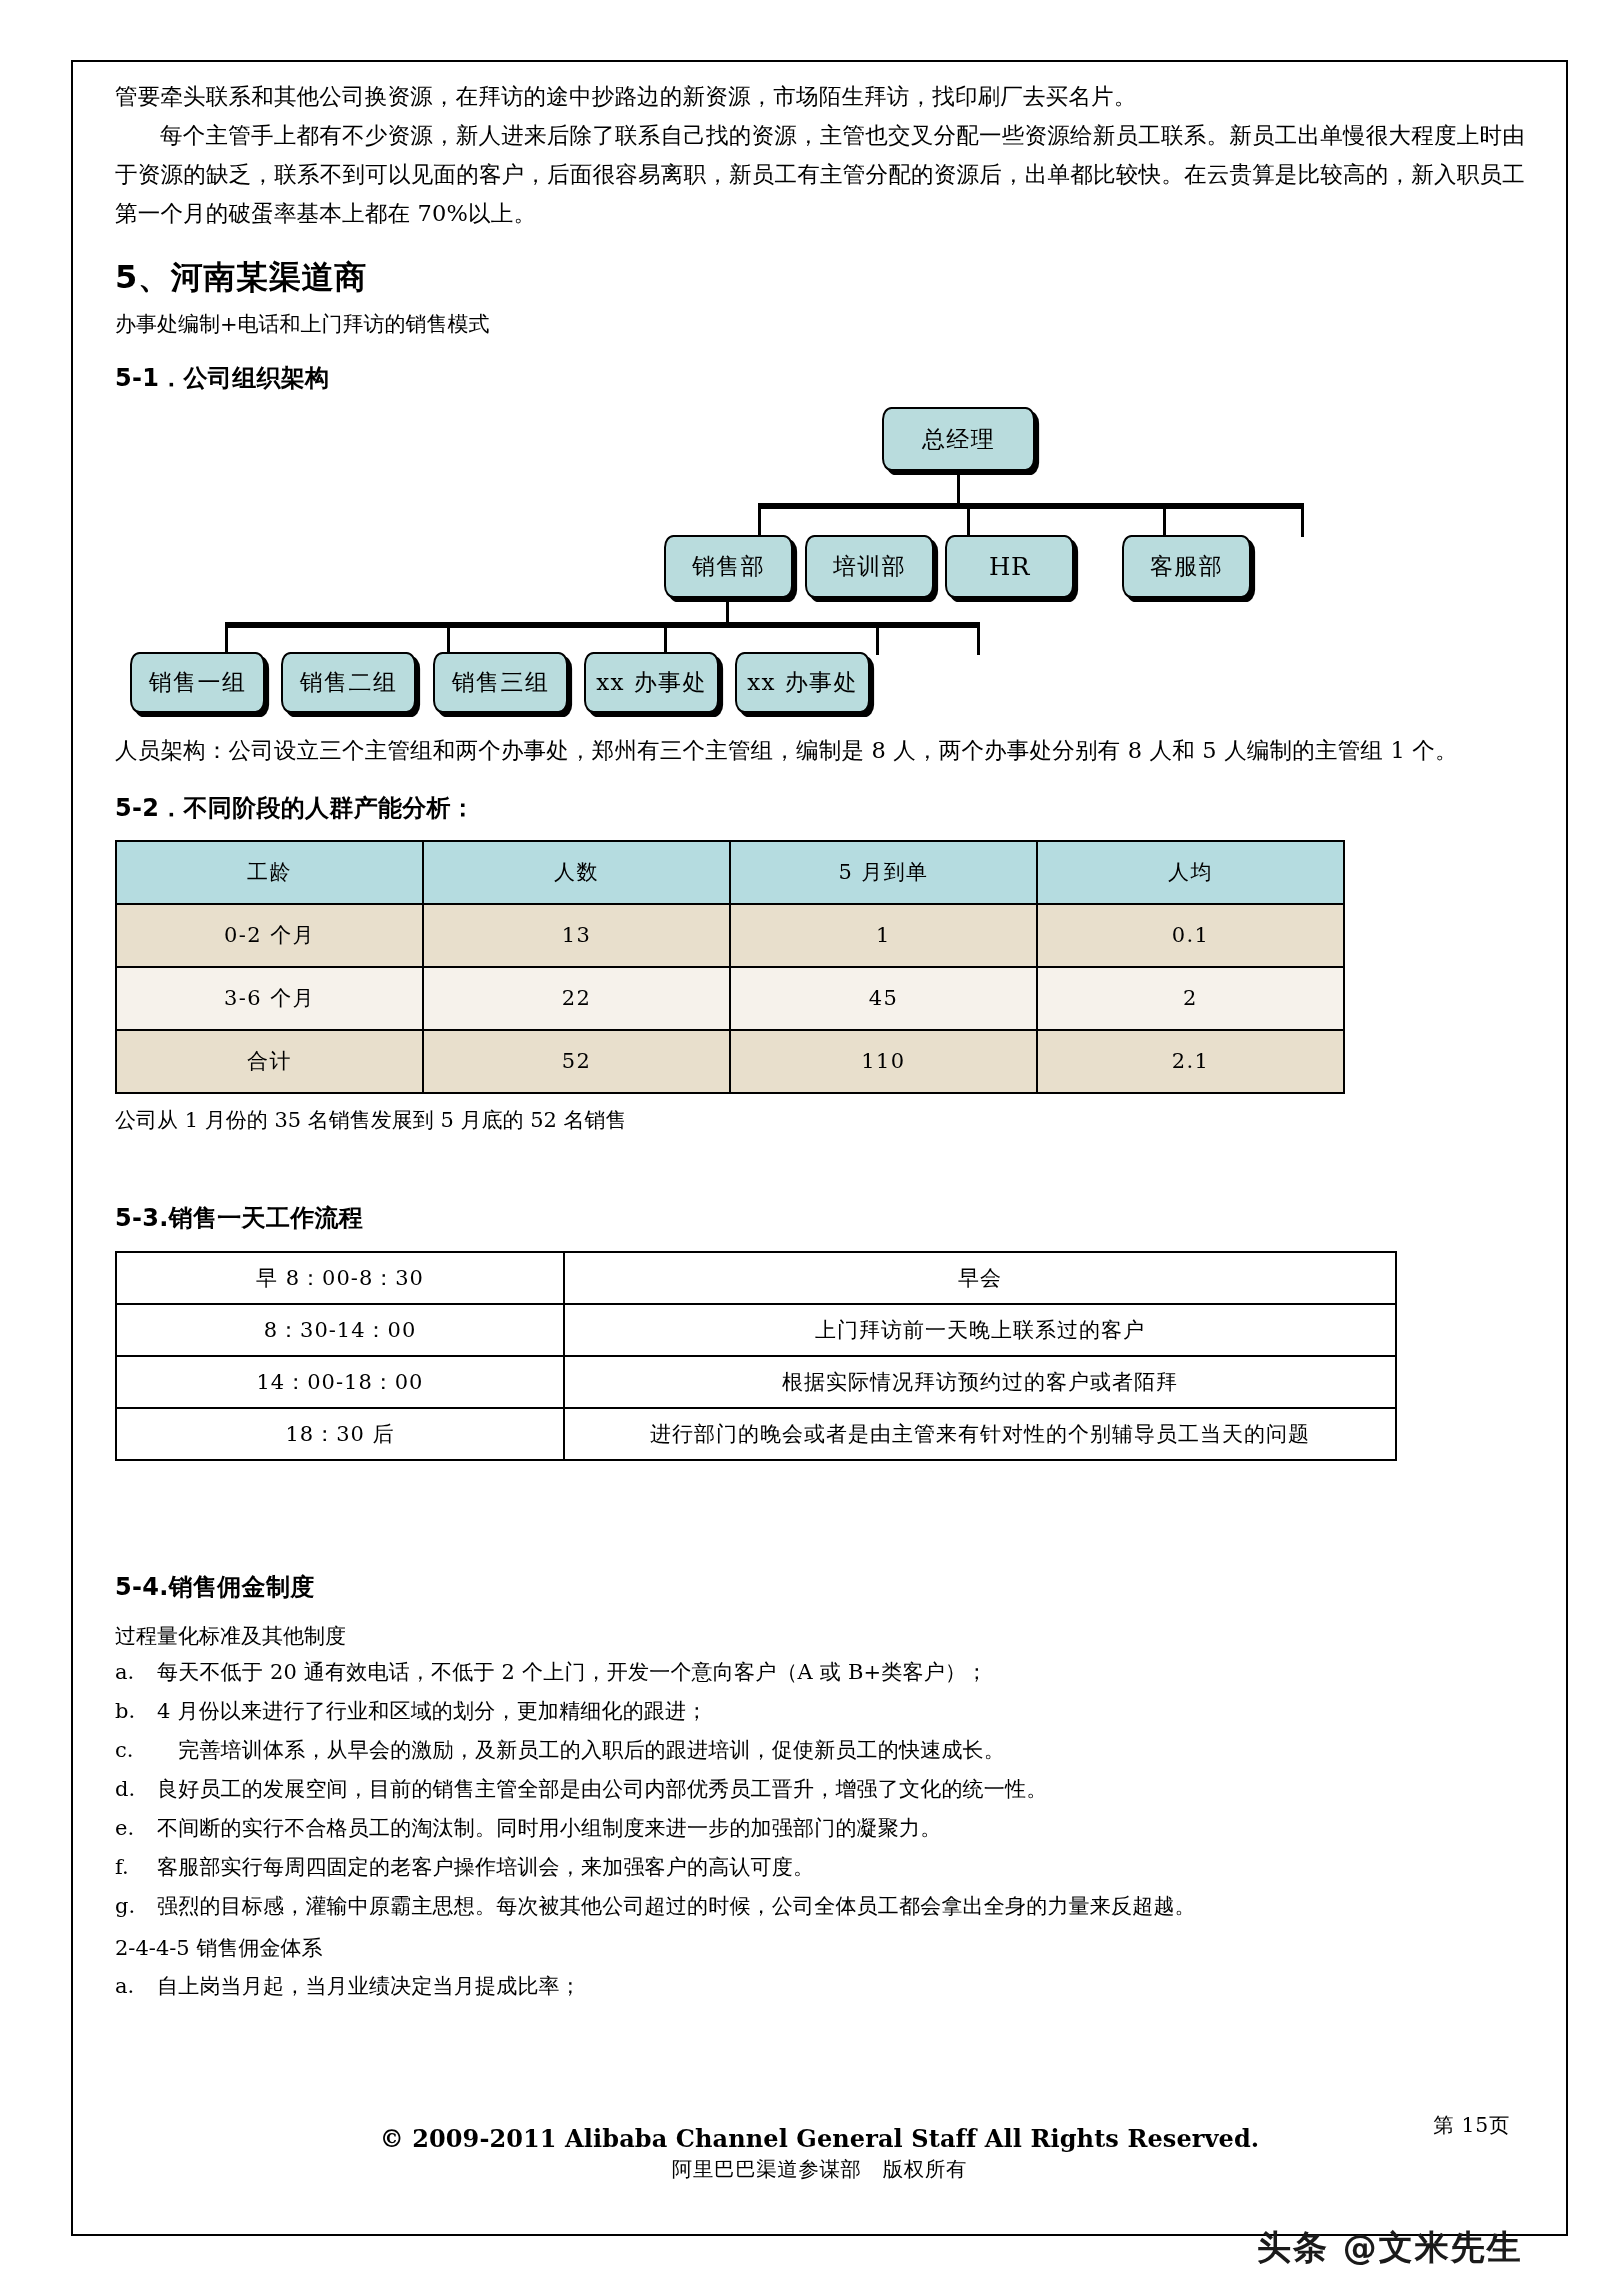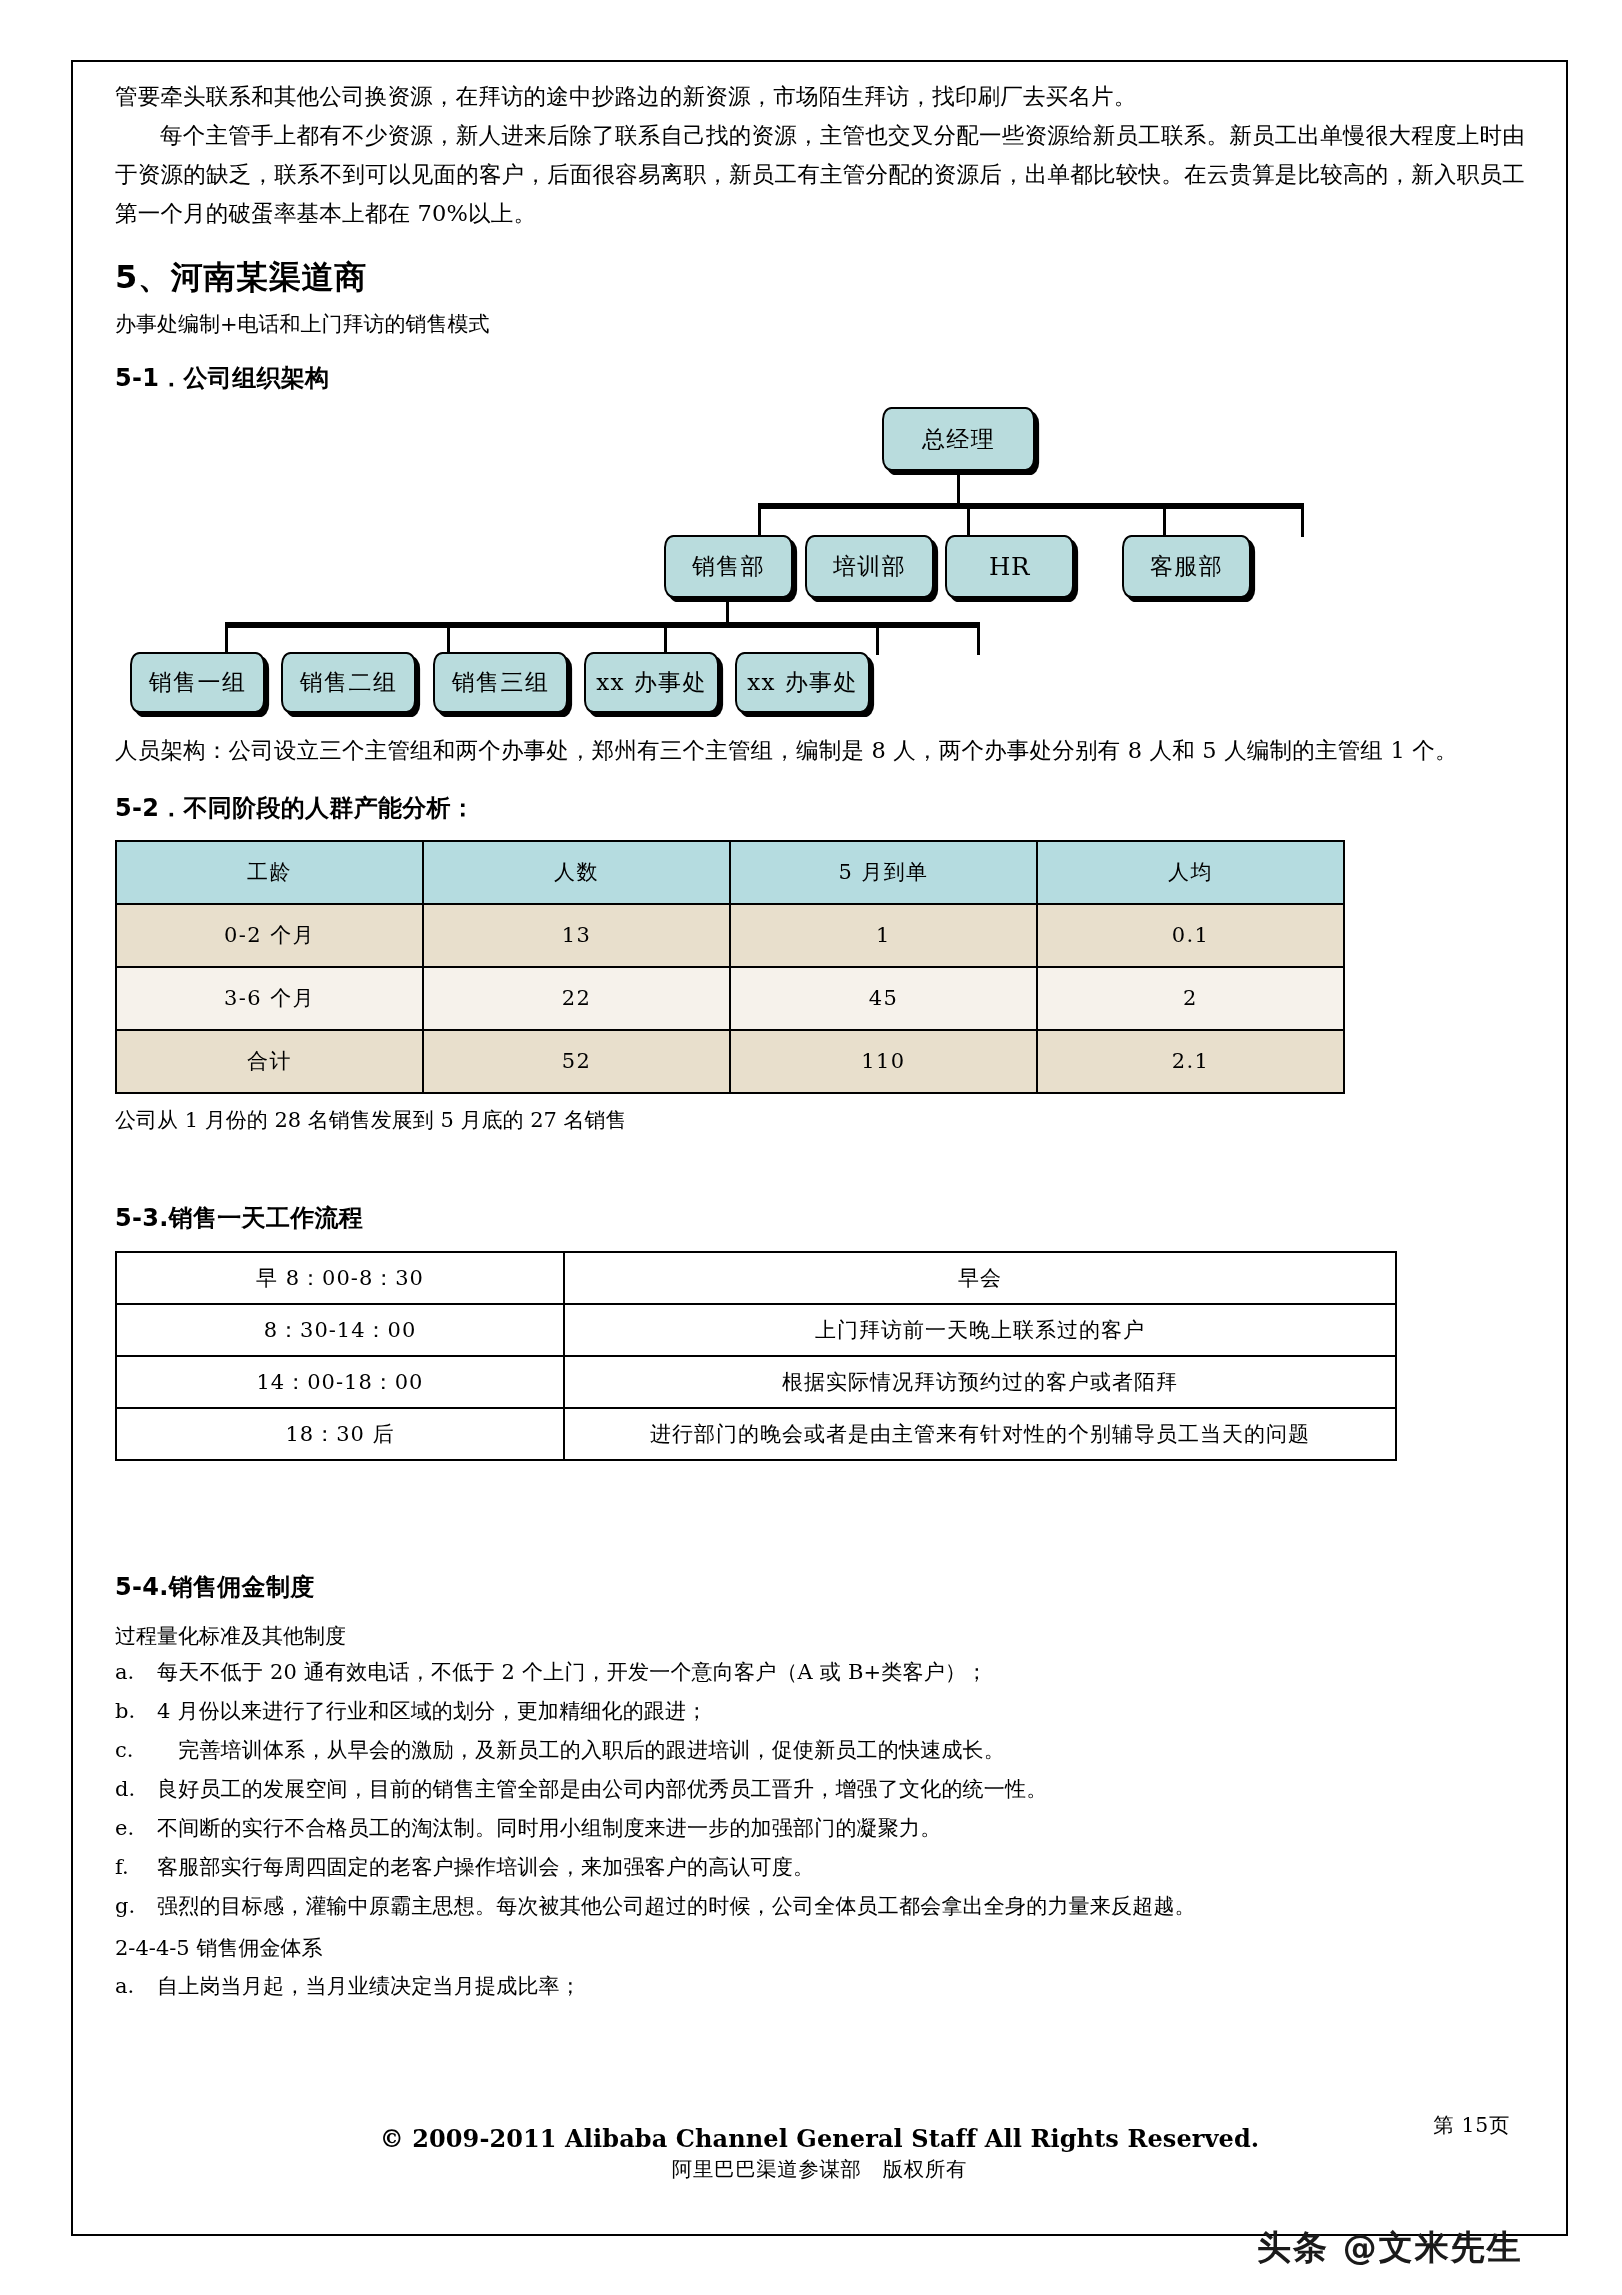--- a/index.html
+++ b/index.html
@@ -287,21 +287,21 @@
         </tr>
         <tr>
           <td>合计</td>
           <td>52</td>
           <td>110</td>
           <td>2.1</td>
         </tr>
       </tbody>
     </table>
 
-    <p class="tbl-note">公司从 1 月份的 28 名销售发展到 5 月底的 27 名销售</p>
+    <p class="tbl-note">公司从 1 月份的 35 名销售发展到 5 月底的 52 名销售</p>
 
     <h2 class="h2" style="margin-top:65px;">5-3.销售一天工作流程</h2>
 
     <table class="tbl-sched">
       <tbody>
         <tr>
           <td class="col-time">早 8：00-8：30</td>
           <td>早会</td>
         </tr>
         <tr>

